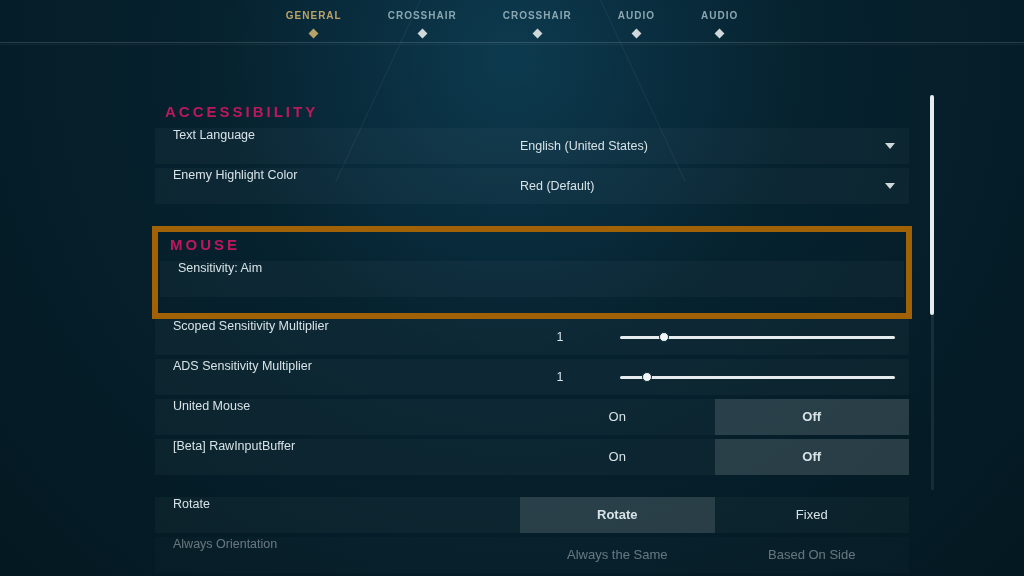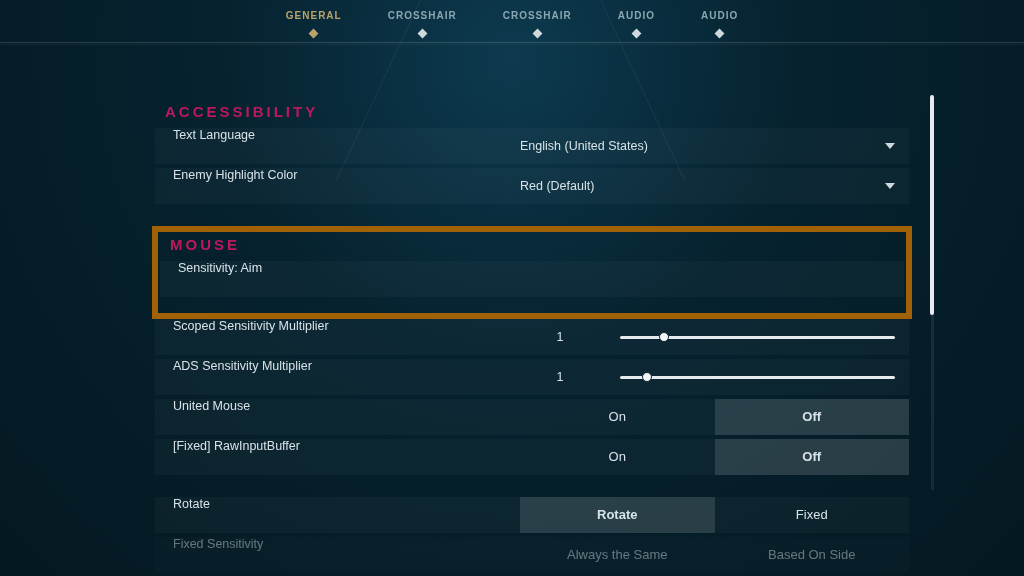--- a/index.html
+++ b/index.html
@@ -184,39 +184,39 @@
 
   <div class="row" style="padding:0">
     <div class="label">United Mouse</div>
     <div class="toggle-pair">
       <div class="toggle">On</div>
       <div class="toggle selected">Off</div>
     </div>
   </div>
 
   <div class="row" style="padding:0">
-    <div class="label">[Fixed] RawInputBuffer</div>
+    <div class="label">[Beta] RawInputBuffer</div>
     <div class="toggle-pair">
       <div class="toggle">On</div>
       <div class="toggle selected">Off</div>
     </div>
   </div>
 
   <div class="section-gap"></div>
 
 
   <div class="row" style="padding:0">
     <div class="label">Rotate</div>
     <div class="toggle-pair">
       <div class="toggle selected">Rotate</div>
       <div class="toggle">Fixed</div>
     </div>
   </div>
 
   <div class="row faded" style="padding:0">
-    <div class="label">Fixed Sensitivity</div>
+    <div class="label">Always Orientation</div>
     <div class="toggle-pair">
       <div class="toggle">Always the Same</div>
       <div class="toggle">Based On Side</div>
     </div>
   </div>
 
 </div>
 
 </body></html>

